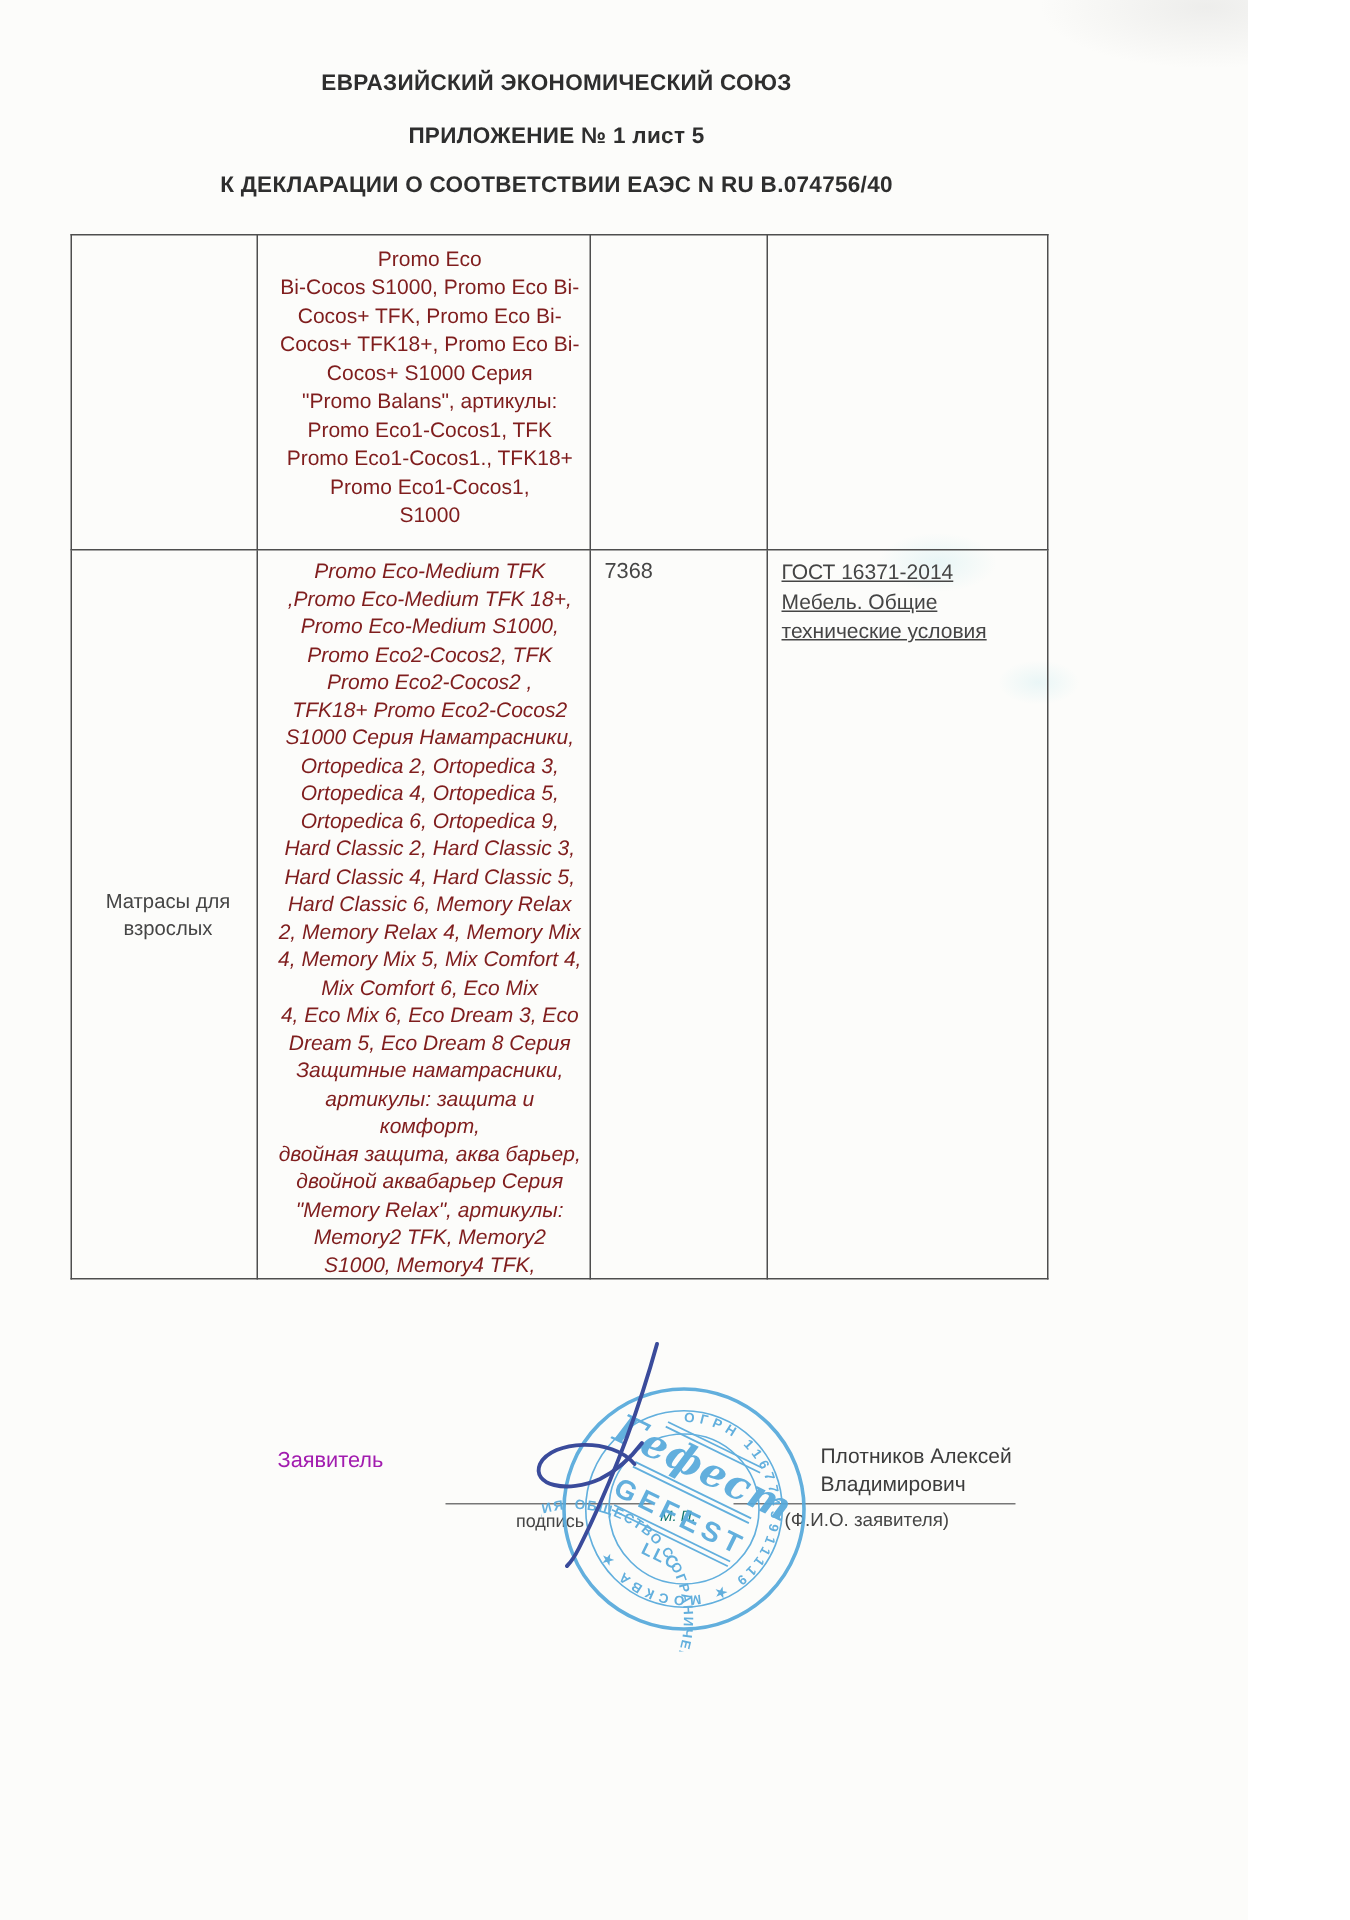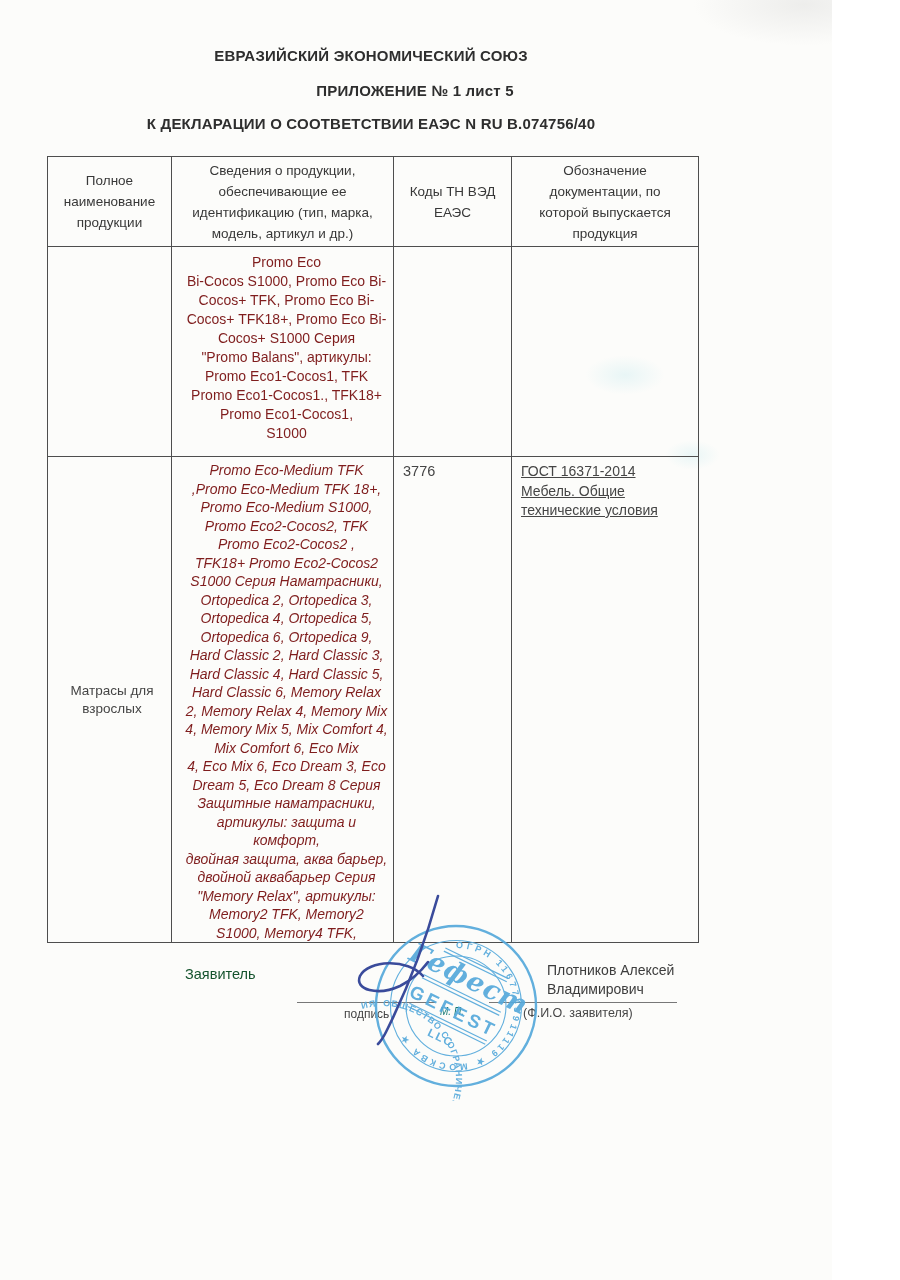--- a/index.html
+++ b/index.html
@@ -17,21 +17,21 @@
     background:radial-gradient(ellipse, rgba(110,205,220,.14), rgba(110,205,220,0) 70%); }
   .smudge-b { left:665px; top:440px; width:55px; height:30px;
     background:radial-gradient(ellipse, rgba(110,205,220,.13), rgba(110,205,220,0) 70%); }
 
   .doc-title {
     position:absolute; left:0; width:742px; text-align:center;
     font-size:15px; font-weight:bold; color:#2e2e2e; letter-spacing:.2px;
     white-space:nowrap;
   }
   .t1 { top:47px; }
-  .t2 { top:82px;margin-left:44px; }
+  .t2 { top:82px; }
   .t3 { top:115px; }
 
   table.decl {
     position:absolute; left:47px; top:156px;
     border-collapse:collapse; table-layout:fixed; width:651px;
   }
   table.decl th, table.decl td {
     border:1px solid #4e4e4e; overflow:hidden;
   }
   table.decl th {
@@ -51,21 +51,21 @@
   }
   td.cell-code {
     vertical-align:top; text-align:left; color:#454545;
     font-size:14.5px; padding:6px 2px 0 9px;
   }
   td.cell-docs {
     vertical-align:top; text-align:left; color:#454545;
     font-size:14px; line-height:19.5px; padding:5px 4px 0 9px;text-decoration:underline;
   }
 
-  .sig-label { position:absolute; left:185px; top:966px; font-size:14.5px; color:#14532d; }
+  .sig-label { position:absolute; left:185px; top:966px; font-size:14.5px; color:#a21caf; }
   .sig-line  { position:absolute; height:1px; background:#777; }
   .sig-line-left  { left:297px; top:1002px; width:138px; }
   .sig-line-right { left:489px; top:1002px; width:188px; }
   .sig-caption { position:absolute; font-size:12px; color:#454545; }
   .cap-podpis { left:344px; top:1007px; }
   .cap-fio    { left:523px; top:1006px; font-size:12.5px; }
   .sig-mp   { position:absolute; left:440px; top:1006px; font-size:10px; color:#0f766e;font-style:italic; }
   .sig-name { position:absolute; left:547px; top:961px; font-size:14px; line-height:19px; color:#3c3c3c; }
 
   .stamp { position:absolute; left:361px; top:911px; width:190px; height:190px; opacity:.92; }
@@ -85,35 +85,20 @@
   <div class="doc-title t3">К ДЕКЛАРАЦИИ О СООТВЕТСТВИИ ЕАЭС N RU В.074756/40</div>
 
   <table class="decl">
     <colgroup>
       <col style="width:124px">
         <col style="width:222px">
         <col style="width:118px">
         <col style="width:187px">
     </colgroup>
     <tbody>
-        <tr style="height:90px">
-      <th>Полное
-наименование
-продукции</th>
-      <th>Сведения о продукции,
-обеспечивающие ее
-идентификацию (тип, марка,
-модель, артикул и др.)</th>
-      <th>Коды ТН ВЭД
-ЕАЭС</th>
-      <th>Обозначение
-документации, по
-которой выпускается
-продукция</th>
-    </tr>
     <tr style="height:210px">
       <td class="cell-name ml"></td>
       <td class="cell-details ml">Promo Eco
 Bi-Cocos S1000, Promo Eco Bi-
 Cocos+ TFK, Promo Eco Bi-
 Cocos+ TFK18+, Promo Eco Bi-
 Cocos+ S1000 Серия
 "Promo Balans", артикулы:
 Promo Eco1-Cocos1, TFK
 Promo Eco1-Cocos1., TFK18+
@@ -143,21 +128,21 @@
 Mix Comfort 6, Eco Mix
 4, Eco Mix 6, Eco Dream 3, Eco
 Dream 5, Eco Dream 8 Серия
 Защитные наматрасники,
 артикулы: защита и комфорт,
 двойная защита, аква барьер,
 двойной аквабарьер Серия
 "Memory Relax", артикулы:
 Memory2 TFK, Memory2
 S1000, Memory4 TFK,</td>
-      <td class="cell-code">3776</td>
+      <td class="cell-code">7368</td>
       <td class="cell-docs ml">ГОСТ 16371-2014
 Мебель. Общие
 технические условия</td>
     </tr>
   </tbody>
     </table>
 
   <div class="sig-label">Заявитель</div>
   <div class="sig-line sig-line-left"></div>
   <div class="sig-caption cap-podpis">подпись</div>

